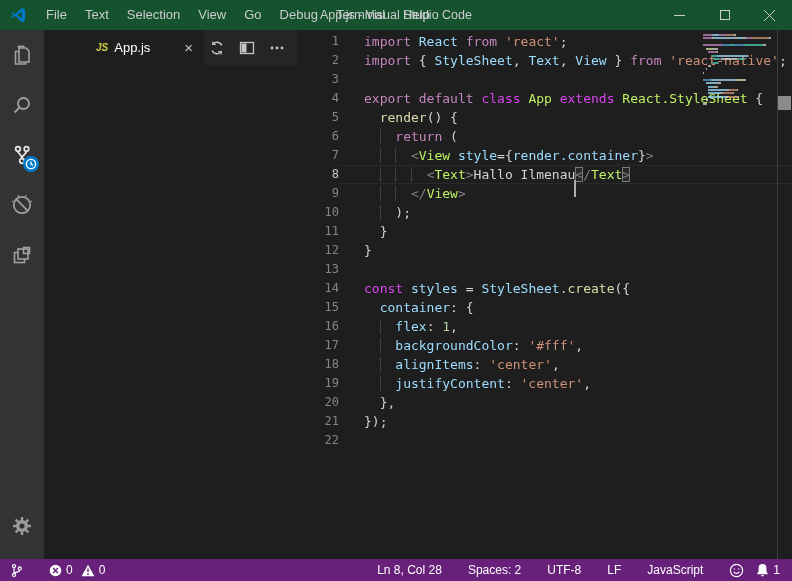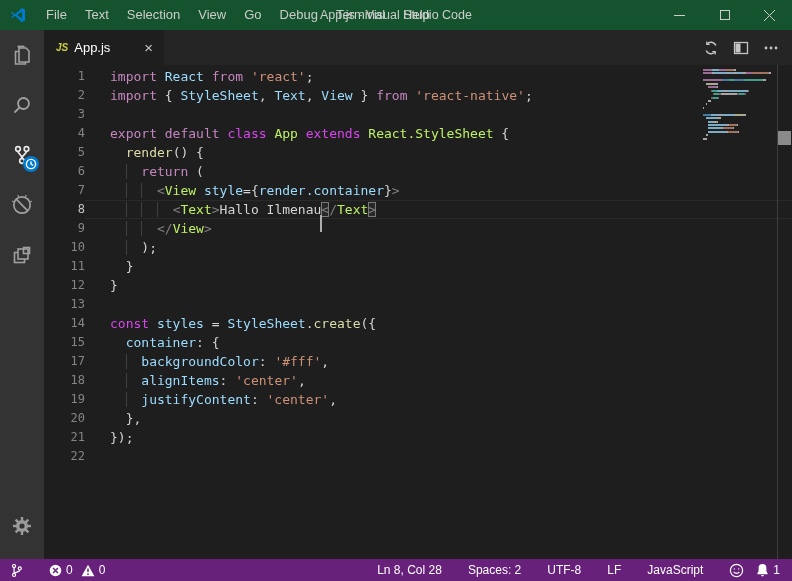--- a/index.html
+++ b/index.html
@@ -20,21 +20,21 @@
   
   .main { display:flex; height:529px; }
   .activitybar { width:44px; background:#333333; display:flex; flex-direction:column;
                  align-items:center; flex:0 0 auto; }
   .ab-item { width:44px; height:50px; display:flex; align-items:center; justify-content:center;
              position:relative; }
   .ab-badge { position:absolute; right:5px; bottom:8px; width:16px; height:16px; border-radius:50%; }
   .ab-spacer { flex:1; }
   .ab-bottom { margin-bottom:8px; }
 
-  .editor-col { flex:1; display:flex; flex-direction:column; min-width:0; }
+  .editor-col { flex:1; display:flex; flex-direction:row; min-width:0;margin-left:40px; }
 
   
   .tabbar { height:35px; background:#252526; display:flex; align-items:stretch; }
   .tab { width:120px; background:#1e1e1e; display:flex; align-items:center; padding:0 8px 0 12px;
          color:#ffffff; font-size:13px; gap:6px; }
   .tab-js-icon { font-size:10px; font-weight:bold; font-style:italic; }
   .tab-close { margin-left:auto; color:#c5c5c5; font-size:15px; line-height:1; padding:1px 3px; }
   .editor-actions { margin-left:auto; display:flex; align-items:center; gap:4px; padding-right:8px; }
   .ea-btn { width:26px; height:26px; display:flex; align-items:center; justify-content:center; }
 
@@ -252,20 +252,24 @@
           </div>
           <div class="code-row">
             <span class="line-num">14</span>
             <span class="line-content"><span class="tok-st">const </span><span class="tok-v">styles </span><span class="tok-p">= </span><span class="tok-v">StyleSheet</span><span class="tok-p">.</span><span class="tok-fn">create</span><span class="tok-p">({</span></span>
           </div>
           <div class="code-row">
             <span class="line-num">15</span>
             <span class="line-content"><span class="">  </span><span class="tok-v">container</span><span class="tok-p">: {</span></span>
           </div>
           <div class="code-row">
+            <span class="line-num">16</span>
+            <span class="line-content"><span class="">  </span><span class="g">  </span><span class="tok-v">flex</span><span class="tok-p">: </span><span class="tok-n">1</span><span class="tok-p">,</span></span>
+          </div>
+          <div class="code-row">
             <span class="line-num">17</span>
             <span class="line-content"><span class="">  </span><span class="g">  </span><span class="tok-v">backgroundColor</span><span class="tok-p">: </span><span class="tok-s">'#fff'</span><span class="tok-p">,</span></span>
           </div>
           <div class="code-row">
             <span class="line-num">18</span>
             <span class="line-content"><span class="">  </span><span class="g">  </span><span class="tok-v">alignItems</span><span class="tok-p">: </span><span class="tok-s">'center'</span><span class="tok-p">,</span></span>
           </div>
           <div class="code-row">
             <span class="line-num">19</span>
             <span class="line-content"><span class="">  </span><span class="g">  </span><span class="tok-v">justifyContent</span><span class="tok-p">: </span><span class="tok-s">'center'</span><span class="tok-p">,</span></span>

